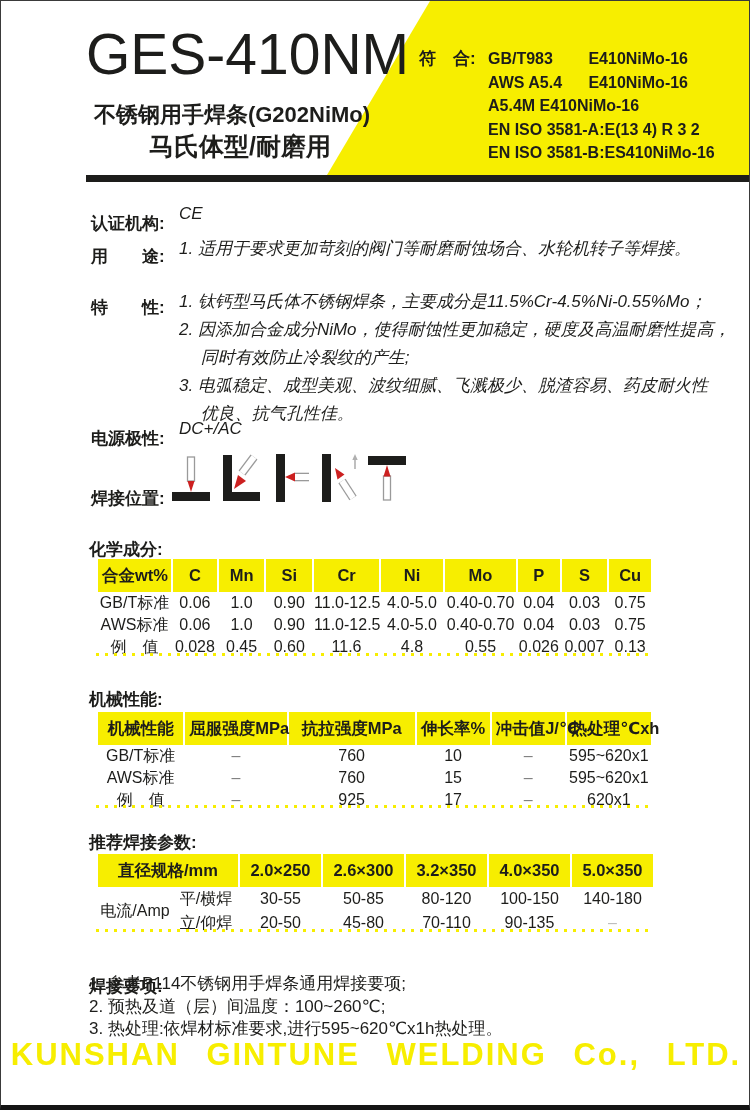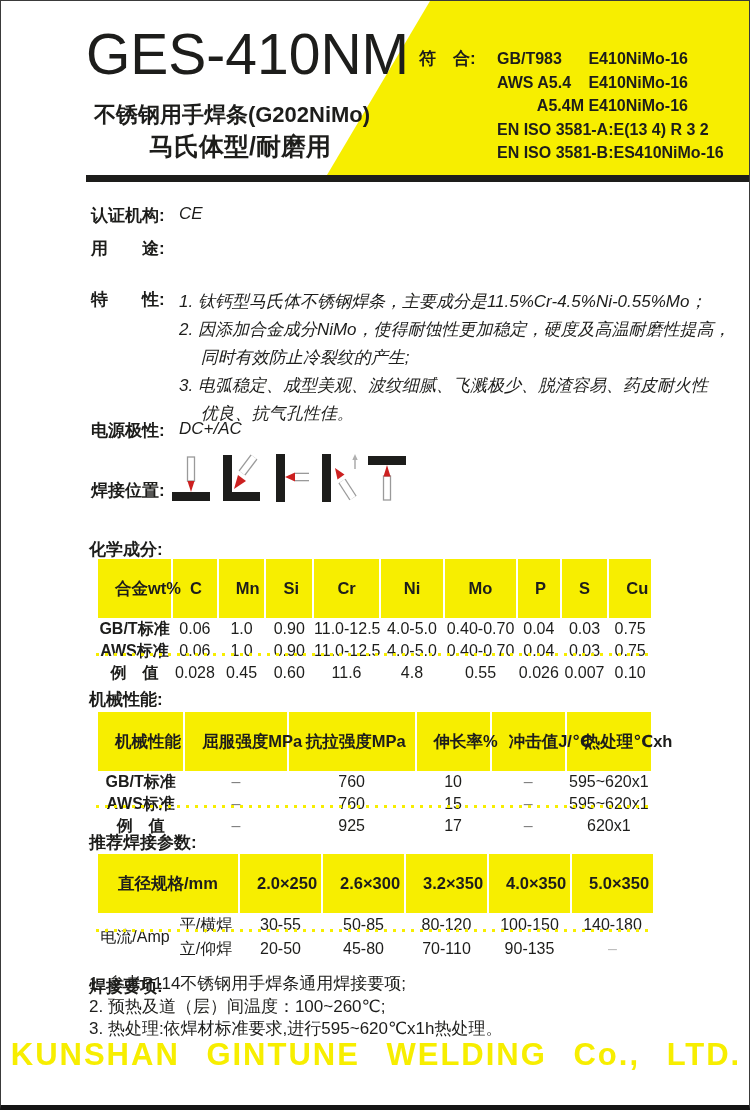--- a/index.html
+++ b/index.html
@@ -19,39 +19,39 @@
 
   
   .yellow-slab{position:absolute;top:0;left:0;width:750px;height:174px;background:var(--yellow);
     clip-path:polygon(429px 0,750px 0,750px 174px,326px 174px);}
   .black-bar{position:absolute;top:174px;left:85px;right:0;height:7px;background:var(--ink);}
   .title{left:85px;top:20px;width:310px;text-align:center;font-size:57px;font-weight:normal;letter-spacing:0px;white-space:nowrap;}
   .subtitle{left:85px;top:99px;width:292px;text-align:center;font-size:22px;font-weight:bold;white-space:nowrap;}
   .type-label{left:98px;top:129px;width:282px;text-align:center;font-size:25px;font-weight:bold;white-space:nowrap;}
   .std-label{left:418px;top:46px;font-size:17px;font-weight:bold;white-space:pre;}
   .standards{left:487px;top:46px;width:200px;font-size:16px;font-weight:bold;line-height:23.5px;}
-  .std-row{display:flex;justify-content:space-between;white-space:nowrap;margin-left:9px;}
-  .std-row.right{justify-content:flex-end;}
+  .std-row{display:flex;justify-content:space-between;white-space:nowrap;}
+  .std-row.right{}
   .std-row.left{justify-content:flex-start;}
 
   
-  .sec-label{left:90px;font-size:17px;font-weight:bold;white-space:pre;}
+  .sec-label{left:90px;font-size:17px;font-weight:bold;white-space:pre;margin-top:8px;}
   .sec-value{left:178px;font-size:17px;white-space:nowrap;font-style:italic;}
   .multiline{white-space:pre-line;line-height:28px;}
   .sec-title{left:88px;font-size:17px;font-weight:bold;white-space:nowrap;}
 
   
   .positions{left:168px;top:450px;display:flex;gap:5px;}
   .positions svg{display:block;}
 
   
   table.tbl{position:absolute;left:95px;border-collapse:separate;border-spacing:2px 0;table-layout:fixed;}
-  table.tbl th{background:var(--yellow);font-weight:bold;font-size:16.5px;height:25px;padding:17px;text-align:center;white-space:nowrap;overflow:visible;}
+  table.tbl th{background:var(--yellow);font-weight:bold;font-size:16.5px;height:25px;padding:4px;text-align:center;white-space:nowrap;overflow:visible;}
   table.tbl td{font-size:16px;height:22px;padding:0;text-align:center;white-space:nowrap;}
-  table.tbl td.rowlab{white-space:pre;font-weight:bold;}
+  table.tbl td.rowlab{white-space:pre;}
   .dash{color:#7f7f7f;}
   .dash-light{color:#bdbdbd;}
   td.group{font-size:16.5px;margin-left:16px;}
   td.sub{font-size:16.5px;}
   .dotted{position:absolute;left:95px;width:557px;height:3px;
     background:repeating-linear-gradient(90deg,var(--yellow) 0 3px,transparent 3px 9px);}
 
   
   .notes-lines{left:88px;font-size:17px;line-height:22.5px;white-space:pre-line;}
   .footer{left:0;top:1036px;width:750px;text-align:center;color:var(--yellow);
@@ -85,20 +85,21 @@
     </div>
     <div class="std-row left">
       <span>EN ISO 3581-B:ES410NiMo-16</span>
     </div>
   </div>
 
   <div class="abs sec-label" style="top:203px">认证机构:</div>
   <div class="abs sec-value" style="top:203px">CE</div>
 
   <div class="abs sec-label" style="top:236px">用　　途:</div>
+  <div class="abs sec-value" style="top:236px">1. 适用于要求更加苛刻的阀门等耐磨耐蚀场合、水轮机转子等焊接。</div>
 
   <div class="abs sec-label" style="top:287px">特　　性:</div>
   <div class="abs sec-value multiline" style="top:287px;width:590px">1. 钛钙型马氏体不锈钢焊条，主要成分是11.5%Cr-4.5%Ni-0.55%Mo；
 2. 因添加合金成分NiMo，使得耐蚀性更加稳定，硬度及高温耐磨性提高，
 　 同时有效防止冷裂纹的产生;
 3. 电弧稳定、成型美观、波纹细腻、飞溅极少、脱渣容易、药皮耐火性
 　 优良、抗气孔性佳。</div>
 
   <div class="abs sec-label" style="top:418px">电源极性:</div>
   <div class="abs sec-value" style="top:418px">DC+/AC</div>
@@ -192,21 +193,21 @@
     <tr>
       <td class="rowlab">例　值</td>
       <td>0.028</td>
       <td>0.45</td>
       <td>0.60</td>
       <td>11.6</td>
       <td>4.8</td>
       <td>0.55</td>
       <td>0.026</td>
       <td>0.007</td>
-      <td>0.10</td>
+      <td>0.13</td>
     </tr>
   </tbody>
     </table>
   <div class="dotted" style="top:652px"></div>
 
   <div class="abs sec-title" style="top:687px">机械性能:</div>
   <table class="tbl" style="top:711px;width:557px">
     <colgroup>
         <col style="width:84px">
         <col style="width:100px">

